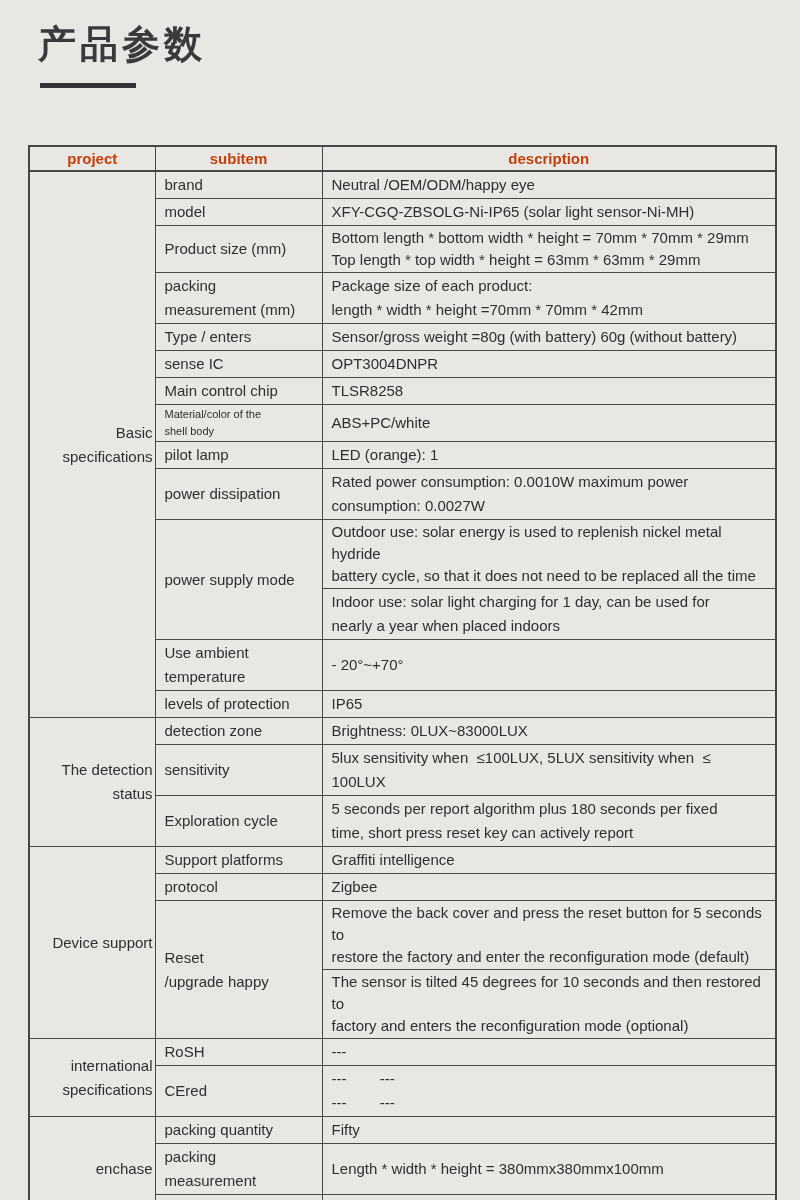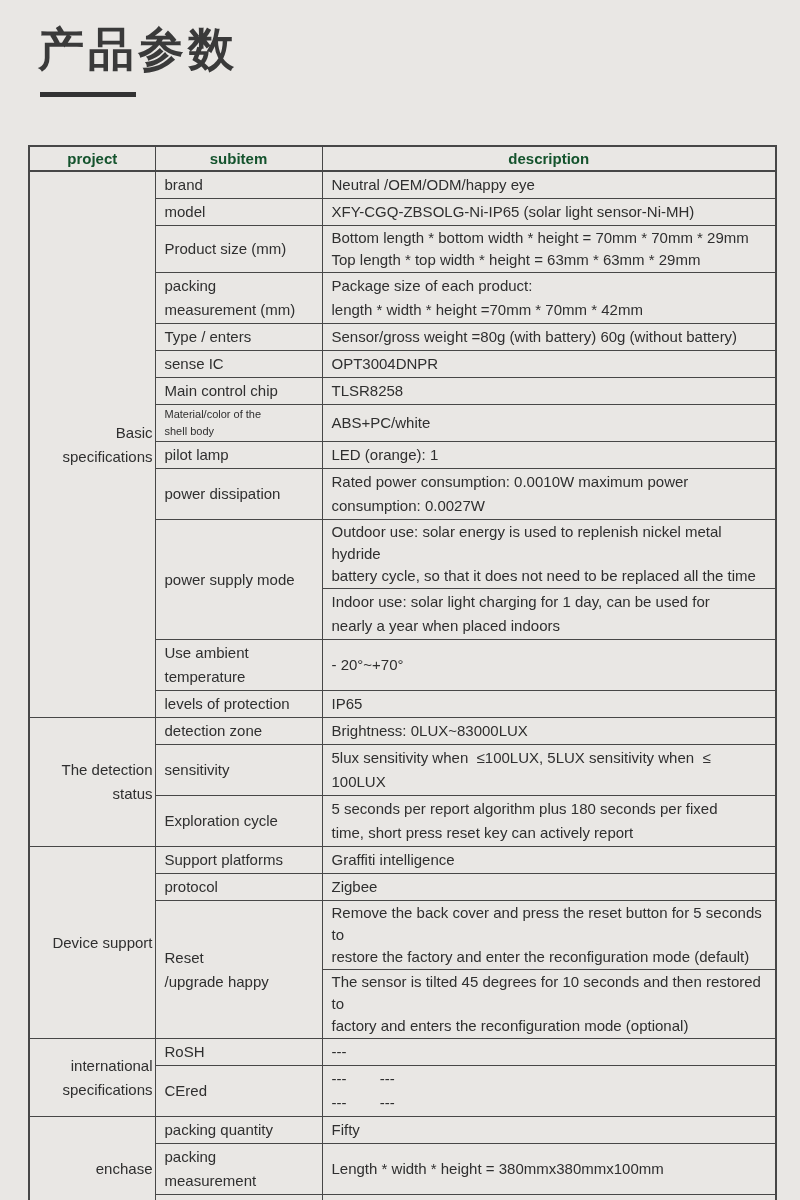--- a/index.html
+++ b/index.html
@@ -7,21 +7,21 @@
   body {
     background: #e9e7e4;
     font-family: "Liberation Sans", "DejaVu Sans", sans-serif;
     color: #2f2f2f;
     overflow: hidden;
   }
   .page { position: relative; width: 800px; height: 1200px; }
 
   .page-header { padding: 24px 0 0 38px; }
   .page-title {
-    font-size: 46px;
+    font-size: 38px;
     font-weight: 700;
     color: #3a3a3a;
     letter-spacing: 4px;
     line-height: 1.1;
   }
   .title-underline {
     width: 96px;
     height: 5px;
     background: #333333;
     margin: 17px 0 0 2px;
@@ -37,21 +37,21 @@
     table-layout: fixed;
   }
   .spec-table th, .spec-table td {
     border: 1px solid #474747;
     vertical-align: middle;
   }
   .spec-table thead th {
     height: 25px;
     font-size: 15px;
     font-weight: 700;
-    color: #14532d;
+    color: #c2410c;
     text-align: center;
     border-bottom: 2px solid #474747;
     padding: 1px 2px;
   }
   td.project {
     text-align: right;
     font-size: 15px;
     line-height: 24px;
     padding: 12px 2px;
   }

